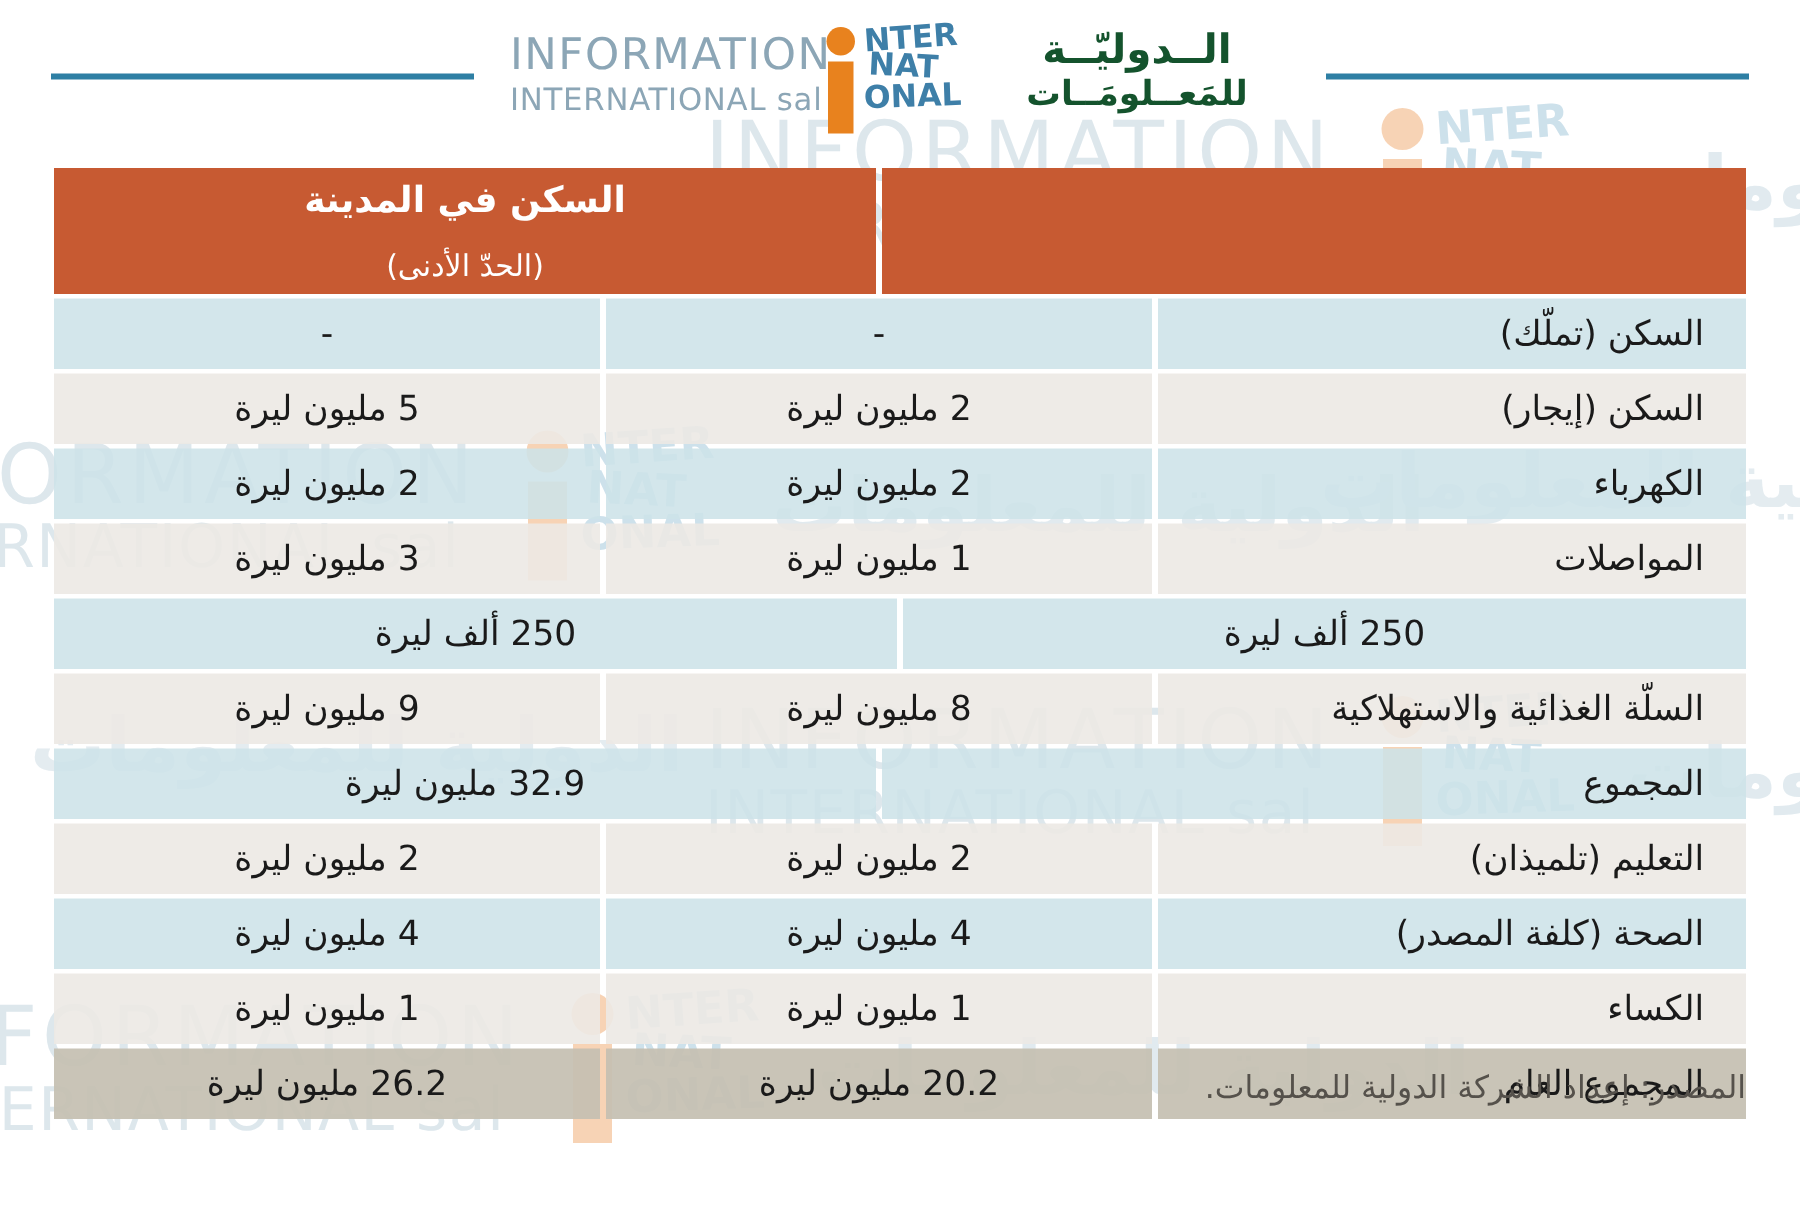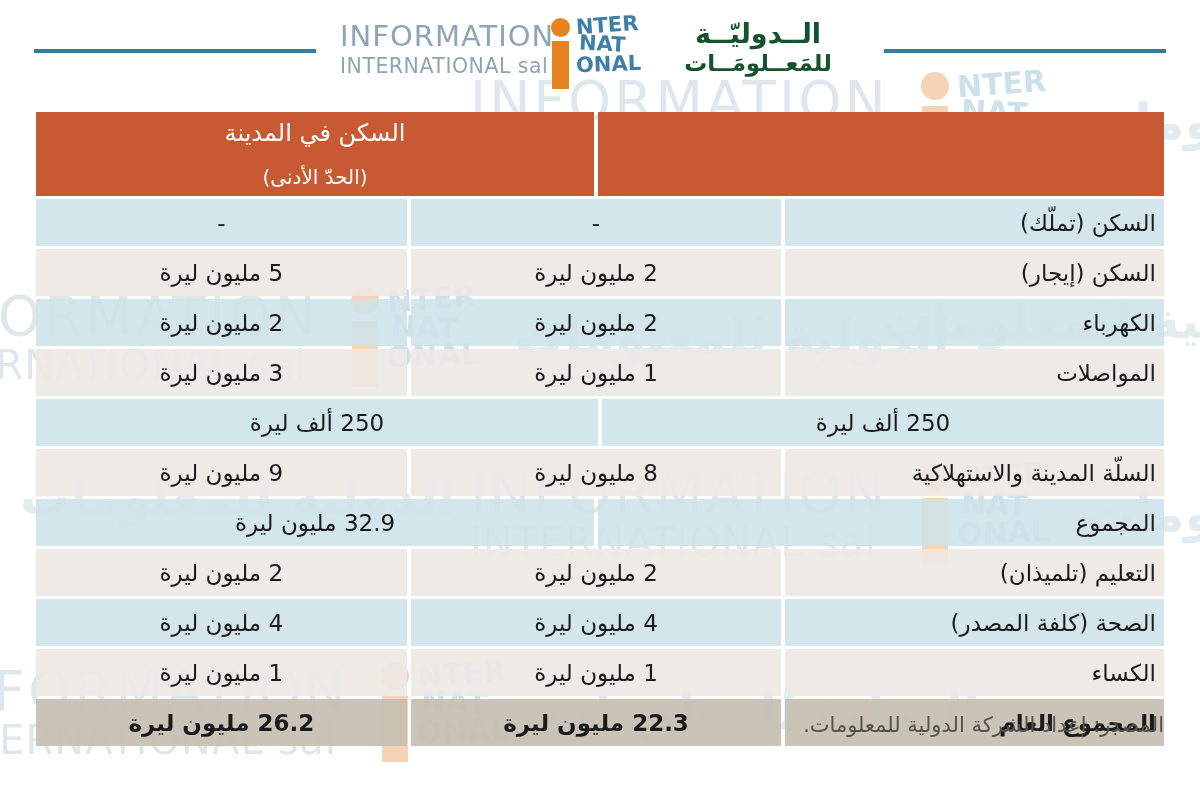--- a/index.html
+++ b/index.html
@@ -45,26 +45,26 @@
   .logo-ar .a2 { font-size:23px; font-weight:bold; }
 
   
   .cost-table { position:absolute; left:36px; top:112px; width:1128px; z-index:1;
                 direction:rtl; display:flex; flex-direction:column; row-gap:3px; }
   .t-row { display:flex; column-gap:4px; height:47px; }
   .t-row.header { height:84px; }
   .cell { flex:1 1 0; display:flex; align-items:center; justify-content:center;
           color:#1a1a1a; font-size:23px; }
   .header .cell { background:#c75a32; color:#ffffff; flex-direction:column; line-height:1.3; }
-  .header .h1 { font-size:24px; font-weight:normal; }
+  .header .h1 { font-size:24px; font-weight:bold; }
   .header .h2 { font-size:20px; font-weight:normal; margin-top:14px; }
-  .cell.label { justify-content:flex-start; padding-right:8px; }
+  .cell.label { justify-content:flex-start; padding-right:28px; }
   .t-row.blue  .cell { background:rgba(205,227,232,.88); }
   .t-row.grey  .cell { background:rgba(236,233,228,.90); }
-  .t-row.total .cell { background:rgba(197,192,177,.93); font-weight:bold; }
+  .t-row.total .cell { background:rgba(197,192,177,.93); font-weight:normal; }
 
   
   .source { position:absolute; right:36px; top:713px; z-index:1; direction:rtl;
             font-size:21px; color:#55514b; }
 </style>
 </head>
 <body>
 
 <div class="page">
 
@@ -185,21 +185,21 @@
     <div class="t-row grey">
       <div class="cell label">المواصلات</div>
       <div class="cell">1 مليون ليرة</div>
       <div class="cell">3 مليون ليرة</div>
     </div>
     <div class="t-row blue">
       <div class="cell">250 ألف ليرة</div>
       <div class="cell">250 ألف ليرة</div>
     </div>
     <div class="t-row grey">
-      <div class="cell label">السلّة المدينة والاستهلاكية</div>
+      <div class="cell label">السلّة الغذائية والاستهلاكية</div>
       <div class="cell">8 مليون ليرة</div>
       <div class="cell">9 مليون ليرة</div>
     </div>
     <div class="t-row blue">
       <div class="cell label">المجموع</div>
       <div class="cell">32.9 مليون ليرة</div>
     </div>
     <div class="t-row grey">
       <div class="cell label">التعليم (تلميذان)</div>
       <div class="cell">2 مليون ليرة</div>
@@ -210,21 +210,21 @@
       <div class="cell">4 مليون ليرة</div>
       <div class="cell">4 مليون ليرة</div>
     </div>
     <div class="t-row grey">
       <div class="cell label">الكساء</div>
       <div class="cell">1 مليون ليرة</div>
       <div class="cell">1 مليون ليرة</div>
     </div>
     <div class="t-row total">
       <div class="cell label">المجموع العام</div>
-      <div class="cell">22.3 مليون ليرة</div>
+      <div class="cell">20.2 مليون ليرة</div>
       <div class="cell">26.2 مليون ليرة</div>
     </div>
 
   </div>
 
   <div class="source">المصدر: إعداد الشركة الدولية للمعلومات.</div>
 
 </div>
 
 </body></html>

